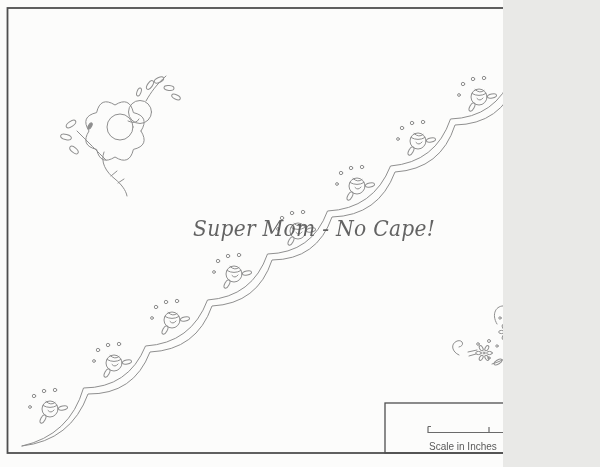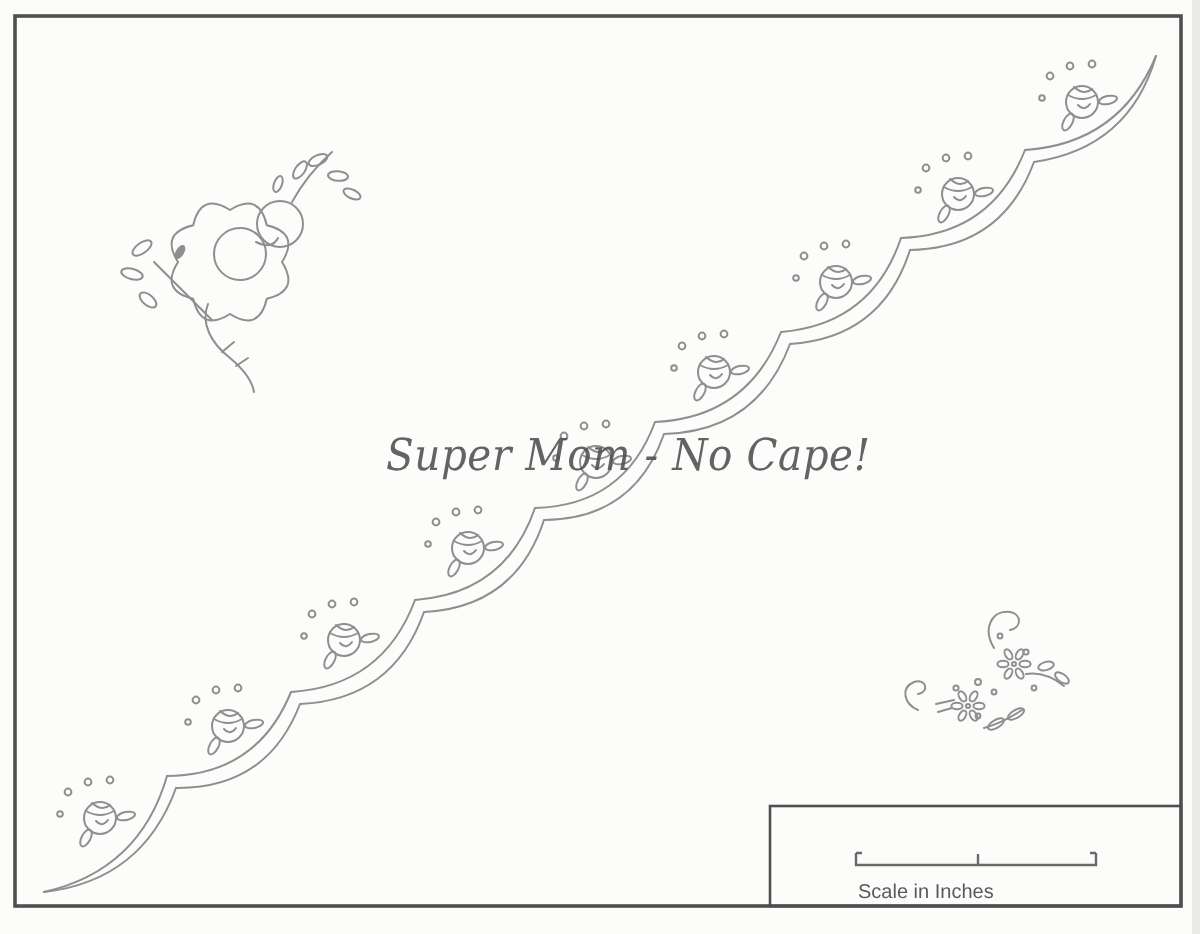--- a/index.html
+++ b/index.html
@@ -3,21 +3,21 @@
 <meta charset="utf-8">
 <style>
   html,body{margin:0;padding:0;}
   body{
     width:600px;height:467px;
     background:#e9e9e7;
     font-family:"Liberation Sans", sans-serif;
   }
   .stage{
     position:relative;
-    width:596px;height:467px;
+    width:503px;height:467px;
     background:var(--bg,#fcfcfb);
     overflow:hidden;
   }
   svg{position:absolute;left:0;top:0;}
   .sketch{stroke:var(--line,#8f8f8f);stroke-width:1;fill:none;stroke-linecap:round;}
   .sketch-fill{stroke:var(--line,#8f8f8f);stroke-width:1;fill:var(--line,#8f8f8f);}
   .frame{stroke:var(--border,#4f4f4f);stroke-width:1.8;fill:none;}
   .boxline{stroke:var(--border,#4f4f4f);stroke-width:1.3;fill:none;}
   .ruler{stroke:#6a6a6a;stroke-width:1.2;fill:none;}
   .watermark{

